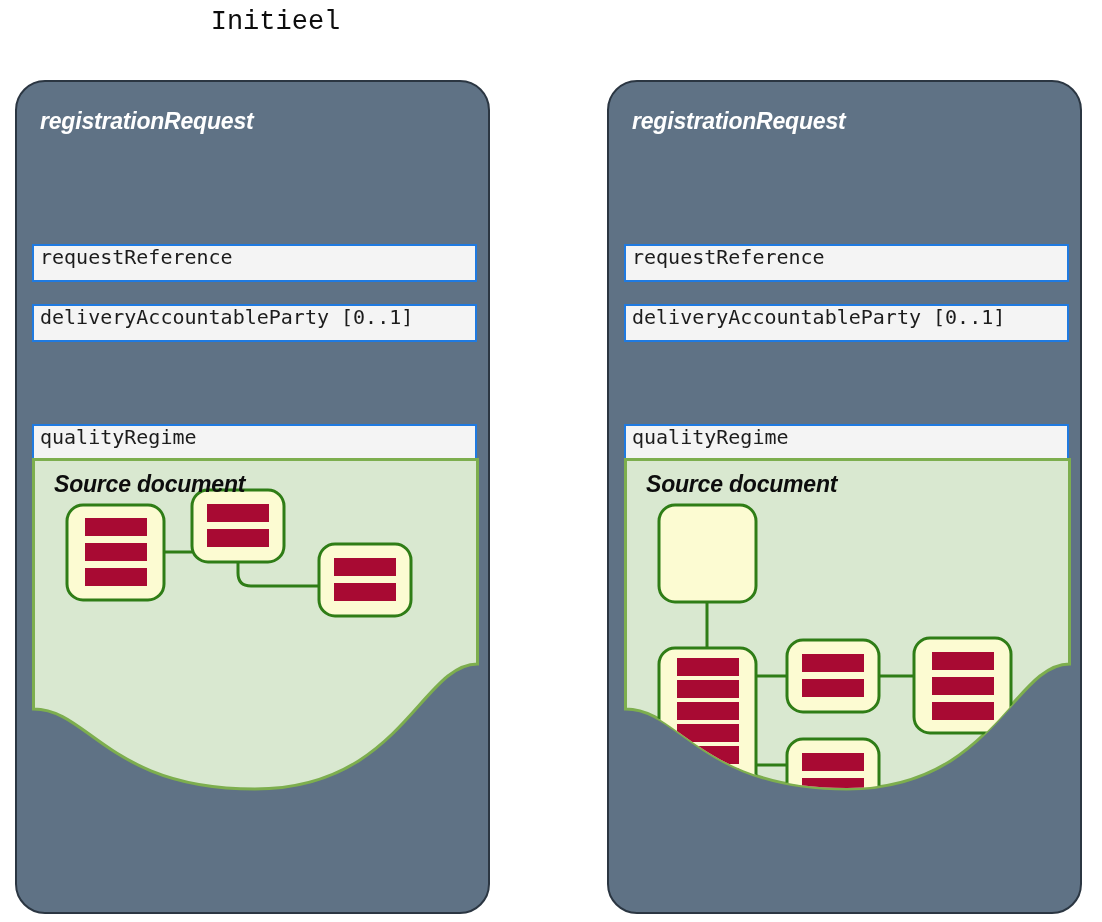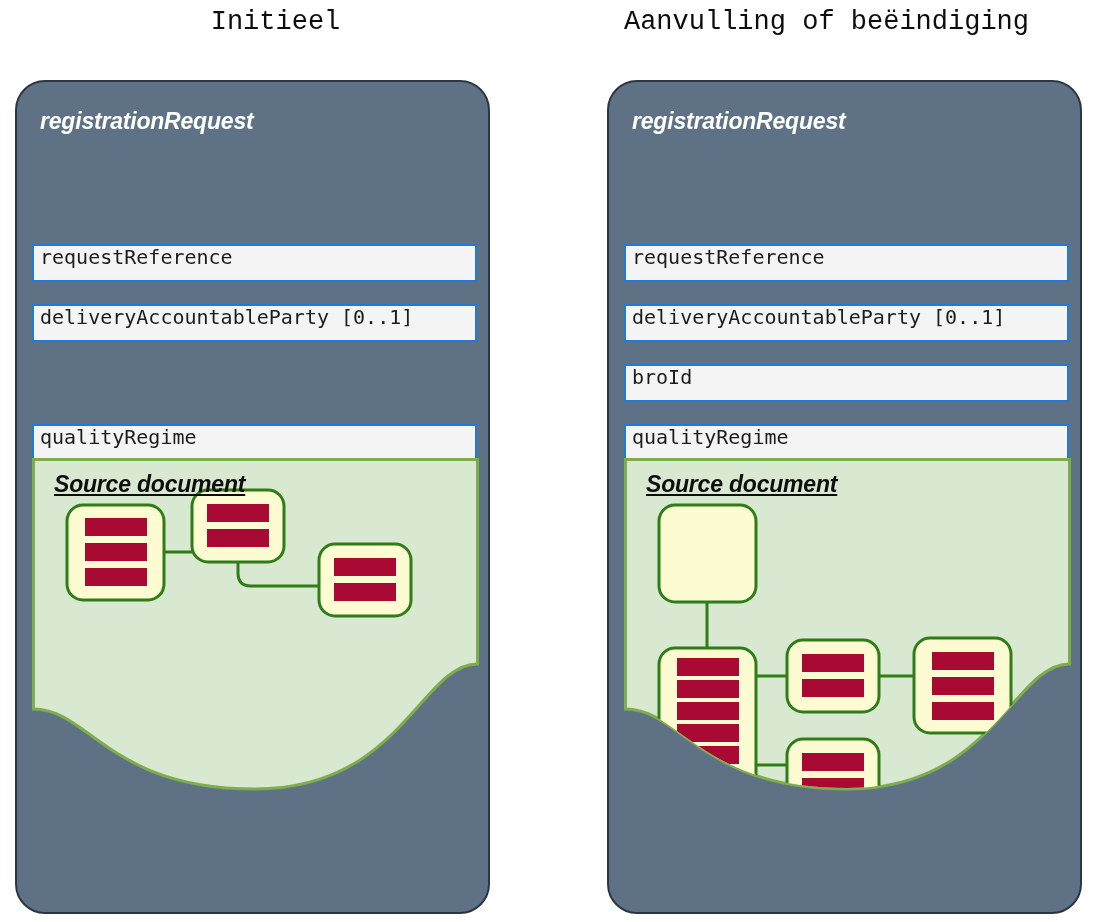--- a/index.html
+++ b/index.html
@@ -93,21 +93,20 @@
     position: absolute;
     left: 22px;
     top: 12px;
     font-size: 23px;
     line-height: 28px;
     font-weight: bold;
     font-style: italic;
     color: #0d0d0d;
     font-family: "Liberation Sans", sans-serif;
     letter-spacing: -0.2px;
-    text-decoration: underline;
   }
 </style>
 </head>
 <body>
 
 <div class="panel-wrap" id="panel-left-wrap">
 
   <div class="panel-title">Initieel</div>
 
   <div class="panel-card">
@@ -169,34 +168,30 @@
       </svg>
 
       <div class="srcdoc-label">Source document</div>
     </div>
 
   </div>
 </div>
 
 <div class="panel-wrap" id="panel-right-wrap">
 
-  <div class="panel-title">Aanvulling of beëindiging</div>
 
   <div class="panel-card">
 
     <div class="card-title">registrationRequest</div>
 
     <div class="field-row" style="top:162px">
       <span>requestReference</span>
     </div>
     <div class="field-row" style="top:222px">
       <span>deliveryAccountableParty [0..1]</span>
-    </div>
-    <div class="field-row" style="top:282px">
-      <span>broId</span>
     </div>
     <div class="field-row" style="top:342px">
       <span>qualityRegime</span>
     </div>
     <div class="field-row" style="top:402px">
       <span>underPrivilege [0..1]</span>
     </div>
 
     <div class="srcdoc" style="top:376px; height:458px;">
       <svg class="srcdoc-svg" width="447" height="458" viewBox="0 0 447 458" xmlns="http://www.w3.org/2000/svg">

